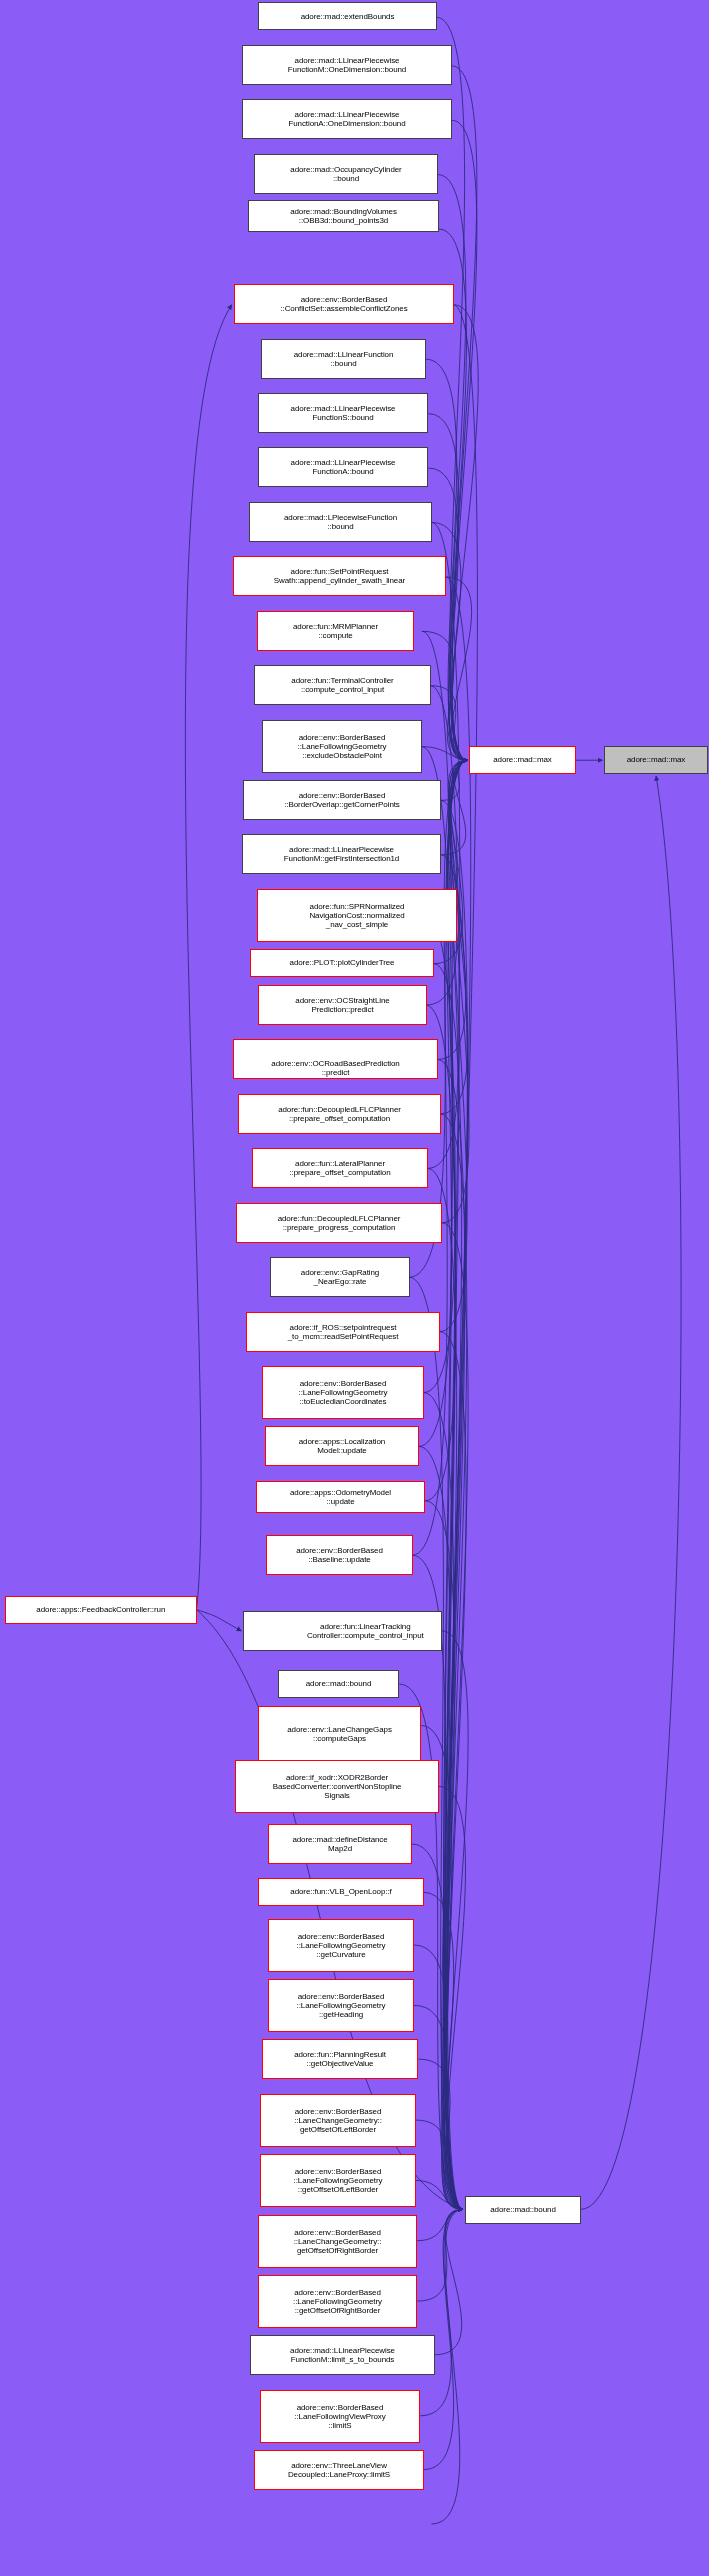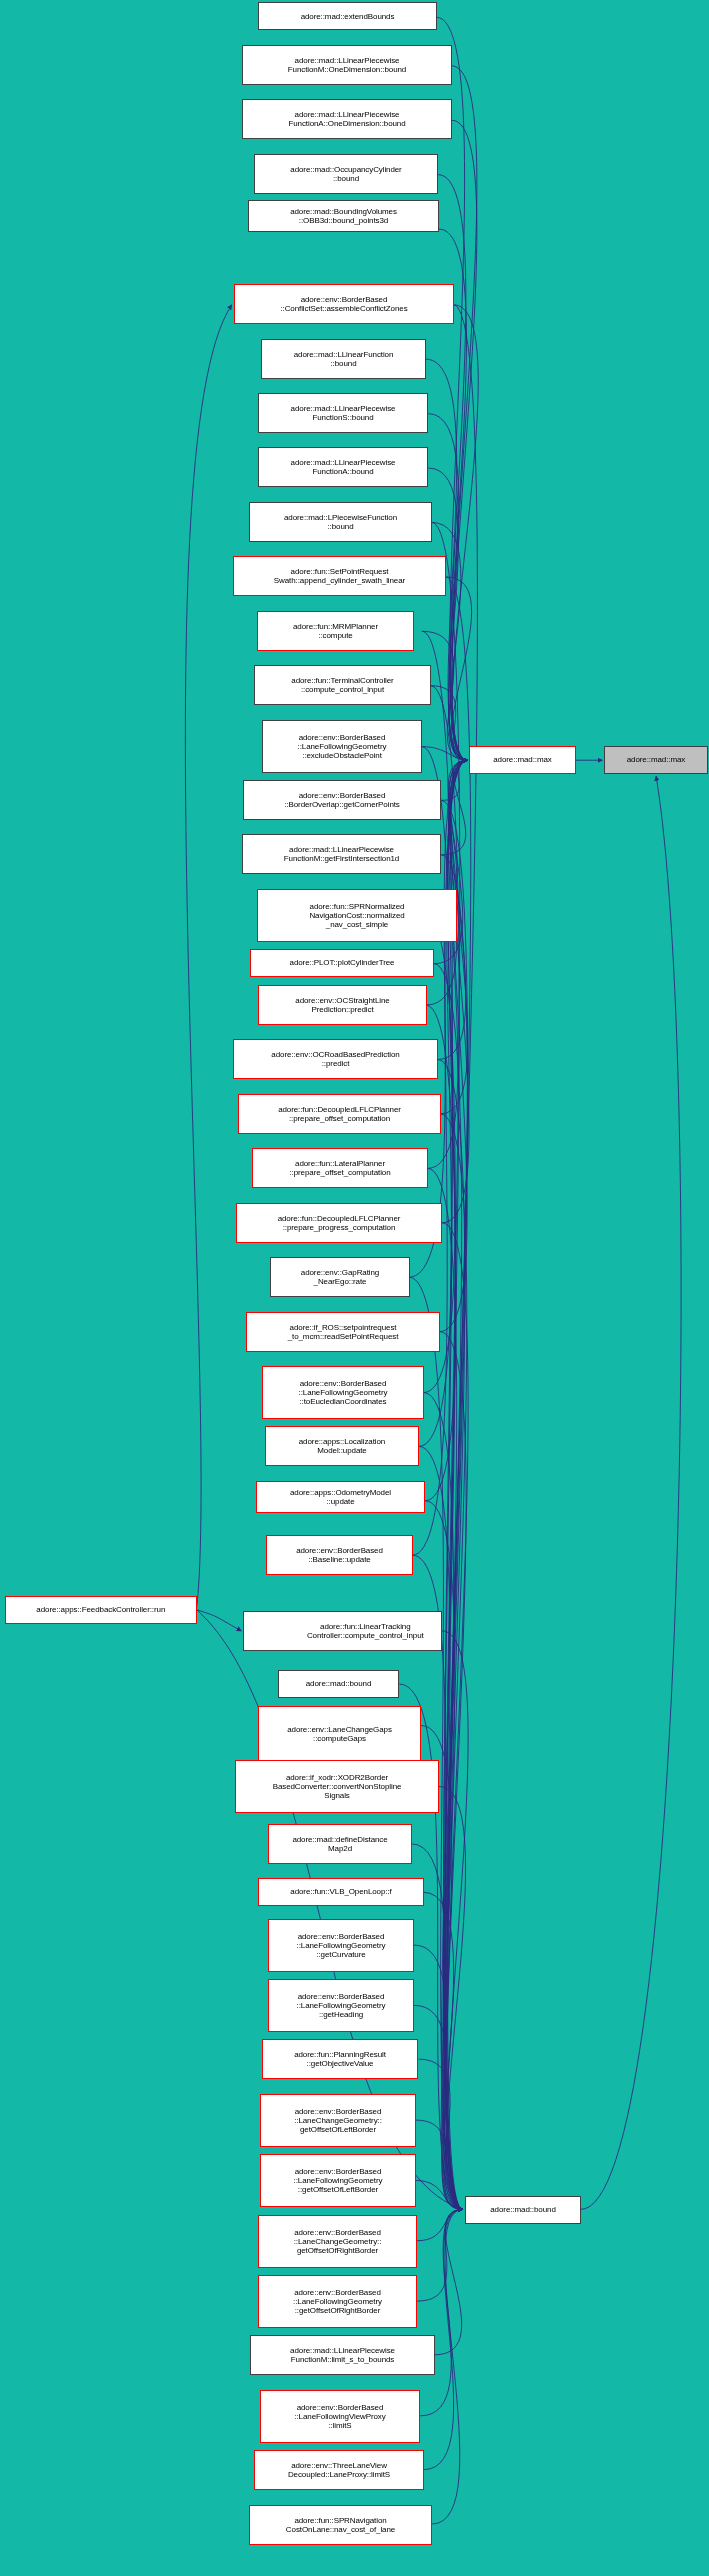--- a/index.html
+++ b/index.html
@@ -8,21 +8,21 @@
     padding: 0;
     background: #ffffff;
   }
   body {
     font-family: "Liberation Sans", sans-serif;
   }
   #graph {
     position: relative;
     width: 709px;
     height: 2576px;
-    background: #14b8a6;
+    background: #8b5cf6;
     overflow: hidden;
   }
   #edges {
     position: absolute;
     left: 0;
     top: 0;
     width: 709px;
     height: 2576px;
     pointer-events: none;
   }
@@ -172,21 +172,21 @@
     <div class="node" style="left: 243px; top: 780px; width: 198px; height: 40px;"><span class="node-label">adore::env::BorderBased
 ::BorderOverlap::getCornerPoints</span></div>
     <div class="node" style="left: 242px; top: 834px; width: 199px; height: 40px;"><span class="node-label">adore::mad::LLinearPiecewise
 FunctionM::getFirstIntersection1d</span></div>
     <div class="node red" style="left: 257px; top: 889px; width: 200px; height: 53px;"><span class="node-label">adore::fun::SPRNormalized
 NavigationCost::normalized
 _nav_cost_simple</span></div>
     <div class="node red" style="left: 250px; top: 949px; width: 184px; height: 28px;"><span class="node-label">adore::PLOT::plotCylinderTree</span></div>
     <div class="node red" style="left: 258px; top: 985px; width: 169px; height: 40px;"><span class="node-label">adore::env::OCStraightLine
 Prediction::predict</span></div>
-    <div class="node red" style="left: 233px; top: 1039px; width: 205px; height: 40px;"><span class="node-label">adore::env::OCRoadBasedPrediction
+    <div class="node red" style="left: 233px; top: 1039px; width: 205px; height: 40px; align-items: flex-end;"><span class="node-label">adore::env::OCRoadBasedPrediction
 ::predict</span></div>
     <div class="node red" style="left: 238px; top: 1094px; width: 203px; height: 40px;"><span class="node-label">adore::fun::DecoupledLFLCPlanner
 ::prepare_offset_computation</span></div>
     <div class="node red" style="left: 252px; top: 1148px; width: 176px; height: 40px;"><span class="node-label">adore::fun::LateralPlanner
 ::prepare_offset_computation</span></div>
     <div class="node red" style="left: 236px; top: 1203px; width: 206px; height: 40px;"><span class="node-label">adore::fun::DecoupledLFLCPlanner
 ::prepare_progress_computation</span></div>
     <div class="node" style="left: 270px; top: 1257px; width: 140px; height: 40px;"><span class="node-label">adore::env::GapRating
 _NearEgo::rate</span></div>
     <div class="node red" style="left: 246px; top: 1312px; width: 194px; height: 40px;"><span class="node-label">adore::if_ROS::setpointrequest
@@ -232,19 +232,17 @@
     <div class="node red" style="left: 258px; top: 2275px; width: 159px; height: 53px;"><span class="node-label">adore::env::BorderBased
 ::LaneFollowingGeometry
 ::getOffsetOfRightBorder</span></div>
     <div class="node" style="left: 250px; top: 2335px; width: 185px; height: 40px;"><span class="node-label">adore::mad::LLinearPiecewise
 FunctionM::limit_s_to_bounds</span></div>
     <div class="node red" style="left: 260px; top: 2390px; width: 160px; height: 53px;"><span class="node-label">adore::env::BorderBased
 ::LaneFollowingViewProxy
 ::limitS</span></div>
     <div class="node red" style="left: 254px; top: 2450px; width: 170px; height: 40px;"><span class="node-label">adore::env::ThreeLaneView
 Decoupled::LaneProxy::limitS</span></div>
-    <div class="node red" style="left: 249px; top: 2505px; width: 183px; height: 40px;"><span class="node-label">adore::fun::SPRNavigation
-CostOnLane::nav_cost_of_lane</span></div>
     <div class="node red" style="left: 469px; top: 746px; width: 107px; height: 28px;"><span class="node-label">adore::mad::max</span></div>
     <div class="node current" style="left: 604px; top: 746px; width: 104px; height: 28px;"><span class="node-label">adore::mad::max</span></div>
     <div class="node" style="left: 465px; top: 2196px; width: 116px; height: 28px;"><span class="node-label">adore::mad::bound</span></div>
   </div>
 
 
 </body></html>

